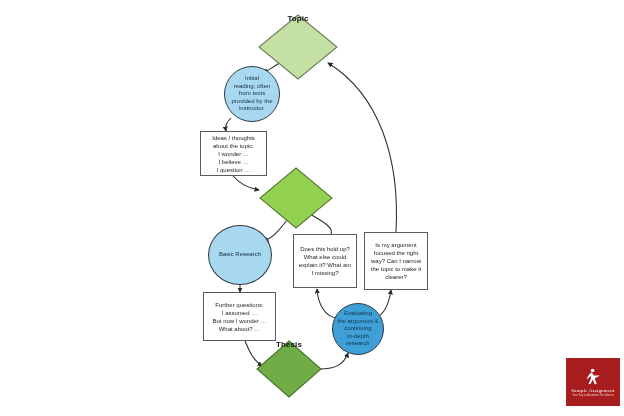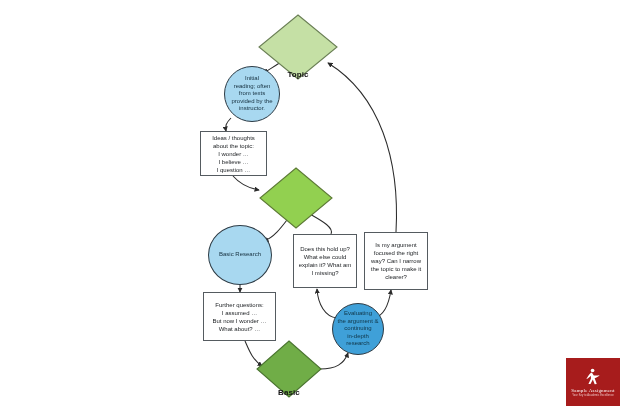--- a/index.html
+++ b/index.html
@@ -22,21 +22,21 @@
   }
   .svg-layer {
     position: absolute;
     left: 0; top: 0;
     width: 624px;
     height: 416px;
   }
   .diamond-wrap {
     position: absolute;
     display: flex;
-    align-items: flex-end;
+    align-items: flex-start;
     justify-content: center;
   }
   .diamond-shape {
     position: absolute;
     left: 0; top: 0;
     width: 100%;
     height: 100%;
   }
   .diamond-label {
     position: relative;
@@ -215,21 +215,21 @@
 the argument &amp;
 continuing
 in-depth
 research</div>
   </div>
 
   <div class="diamond-wrap" style="left:256px; top:340px; width:66px; height:58px;">
     <svg class="diamond-shape" viewBox="0 0 66 58">
       <polygon points="33,1 65,29 33,57 1,29" fill="#70ad47" stroke="#4a7430" stroke-width="1.1"></polygon>
     </svg>
-    <div class="diamond-label">Basic</div>
+    <div class="diamond-label">Thesis</div>
   </div>
 
   <div id="logo">
     <svg class="mark" viewBox="0 0 24 24">
       <circle cx="11.5" cy="4.2" r="2.2" fill="#ffffff"></circle>
       <path d="M10 6.5 C7 8.5 5.5 12 4 14.5 C6.5 13.5 8 12 9.5 10.5 L9.5 14 L6.5 20.5 L9 20.5 L11.8 15 L14 20.8 L16.5 20.5 L14 13.5 C16 12.8 18.5 11.5 20 9.8 C17.5 10 15 10.5 13 10.2 C12.2 8.8 11.2 7.2 10 6.5 Z" fill="#ffffff"></path>
     </svg>
     <div class="logo-name">Sample Assignment</div>
     <div class="logo-tag">Your Key to Academic Excellence</div>
   </div>

